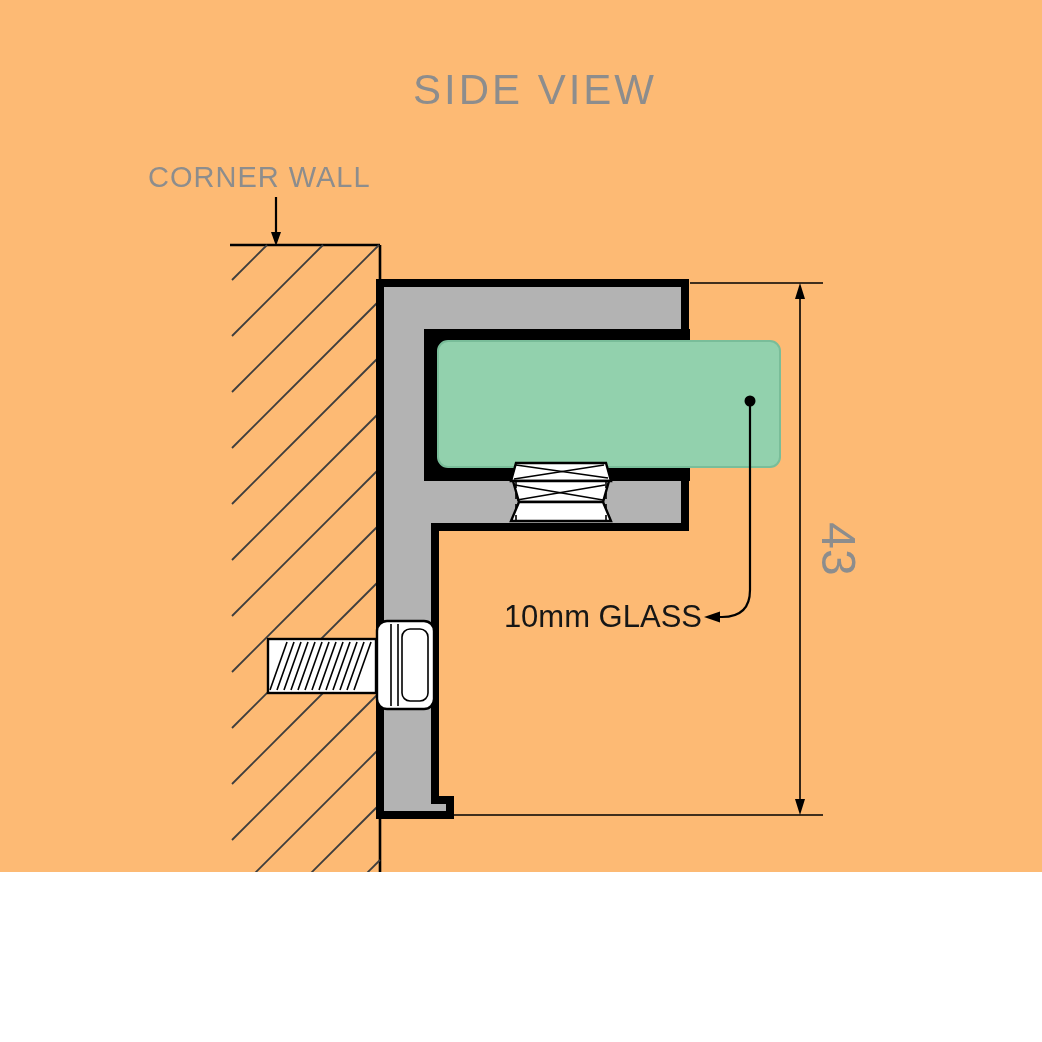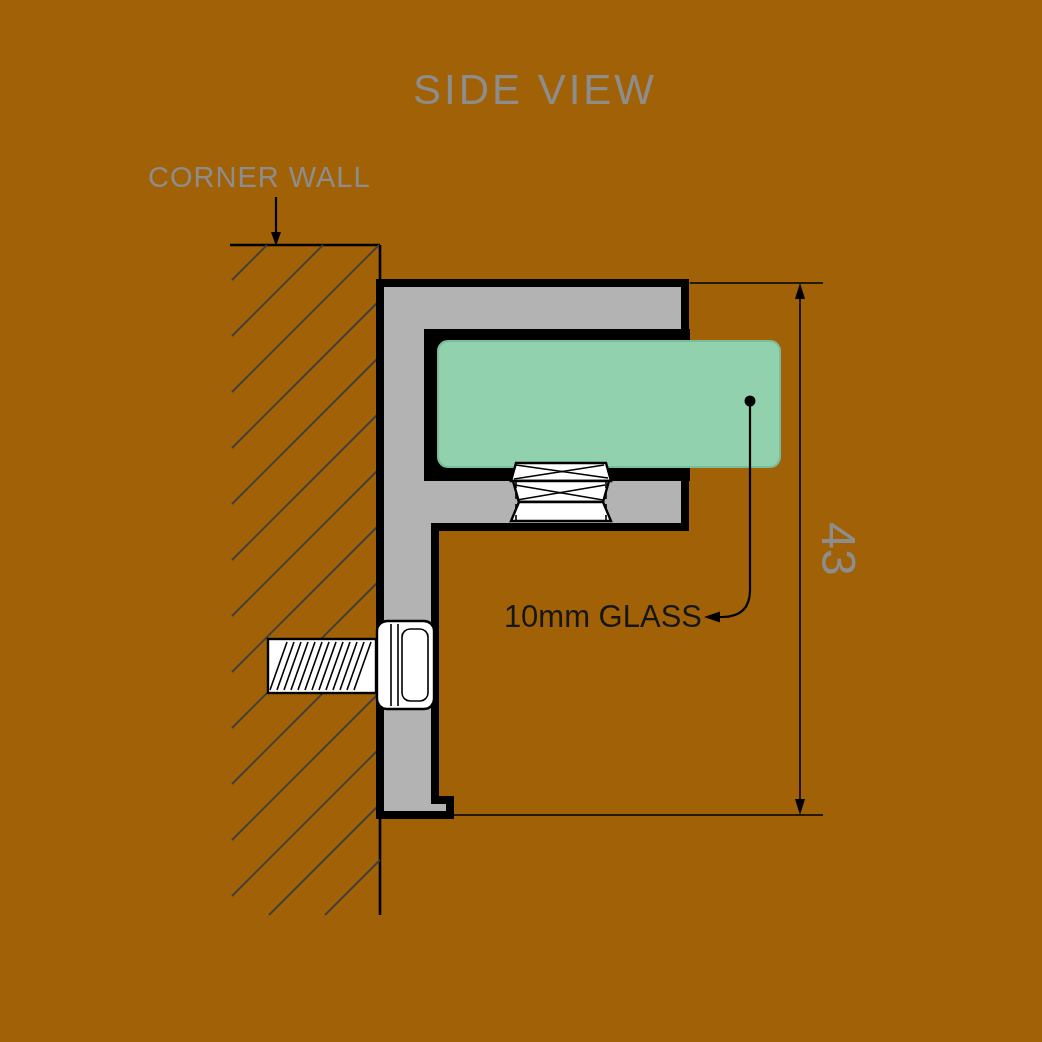--- a/index.html
+++ b/index.html
@@ -1,16 +1,16 @@
 <!DOCTYPE html>
 <html><head>
 <meta charset="utf-8">
 <style>
   html,body{margin:0;padding:0;background:#ffffff;}
-  .stage{width:1042px;height:1042px;position:relative;background:#a16207;
+  .stage{width:1042px;height:872px;position:relative;background:#fdba74;
          font-family:"Liberation Sans",sans-serif;overflow:hidden;}
   svg{display:block;}
   text{font-family:"Liberation Sans",sans-serif;}
   .title{font-size:42px;letter-spacing:3px;}
   .lbl{font-size:29px;letter-spacing:1px;}
   .glasslbl{font-size:31px;fill:#161616;}
   .dim{font-size:48px;}
   .wall{stroke:#000;stroke-width:2.6;fill:none;}
   .hatchln{stroke:#3d3d3d;stroke-width:1.8;fill:none;}
   .bracket{stroke:#000;stroke-width:8;stroke-linejoin:miter;}

